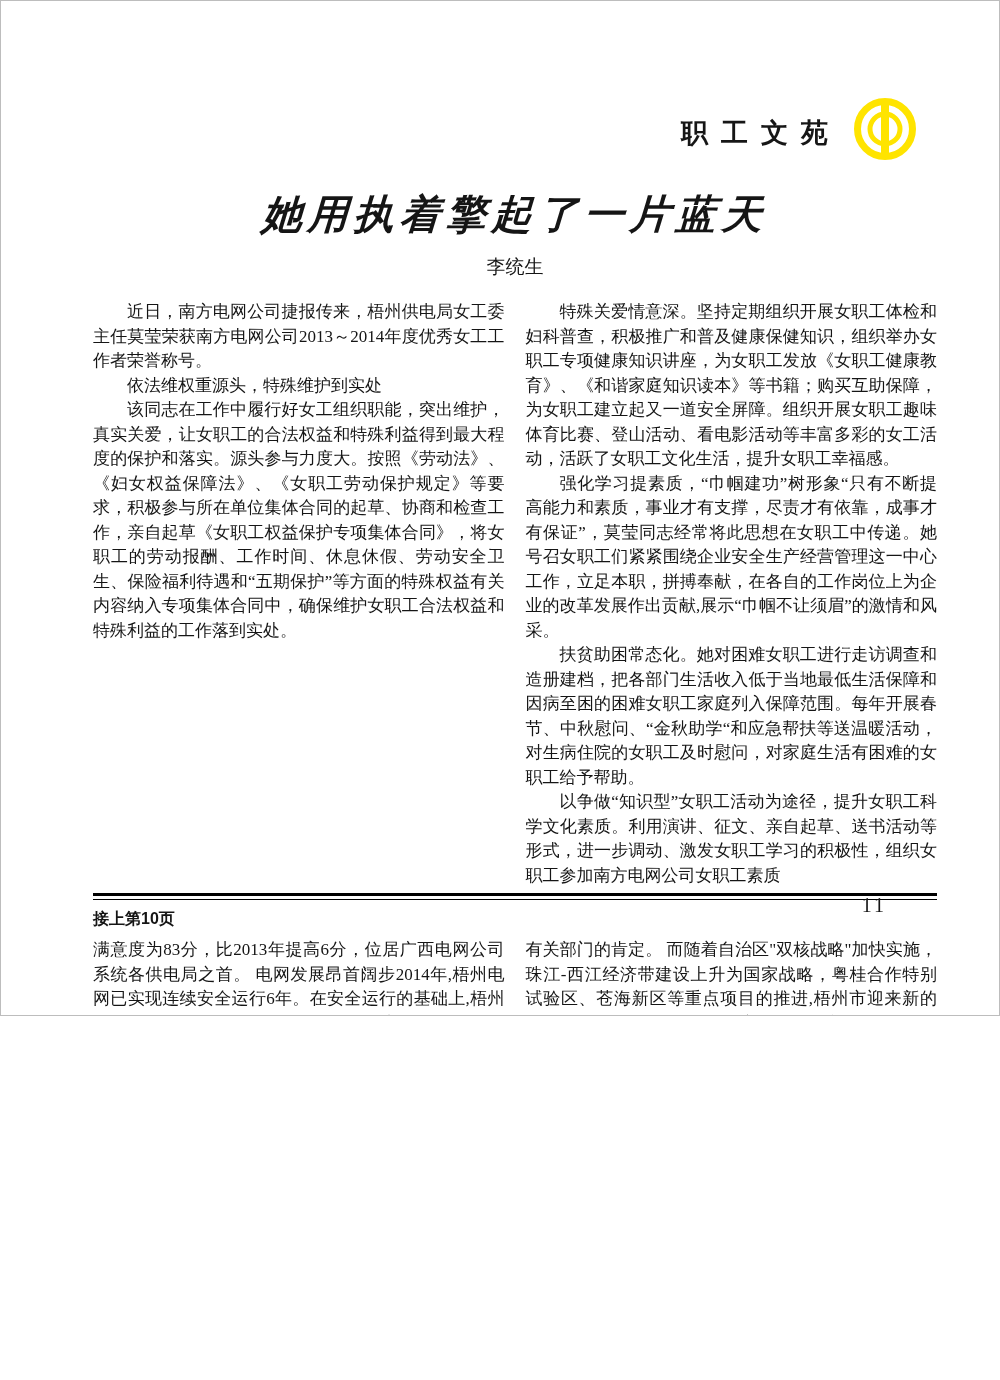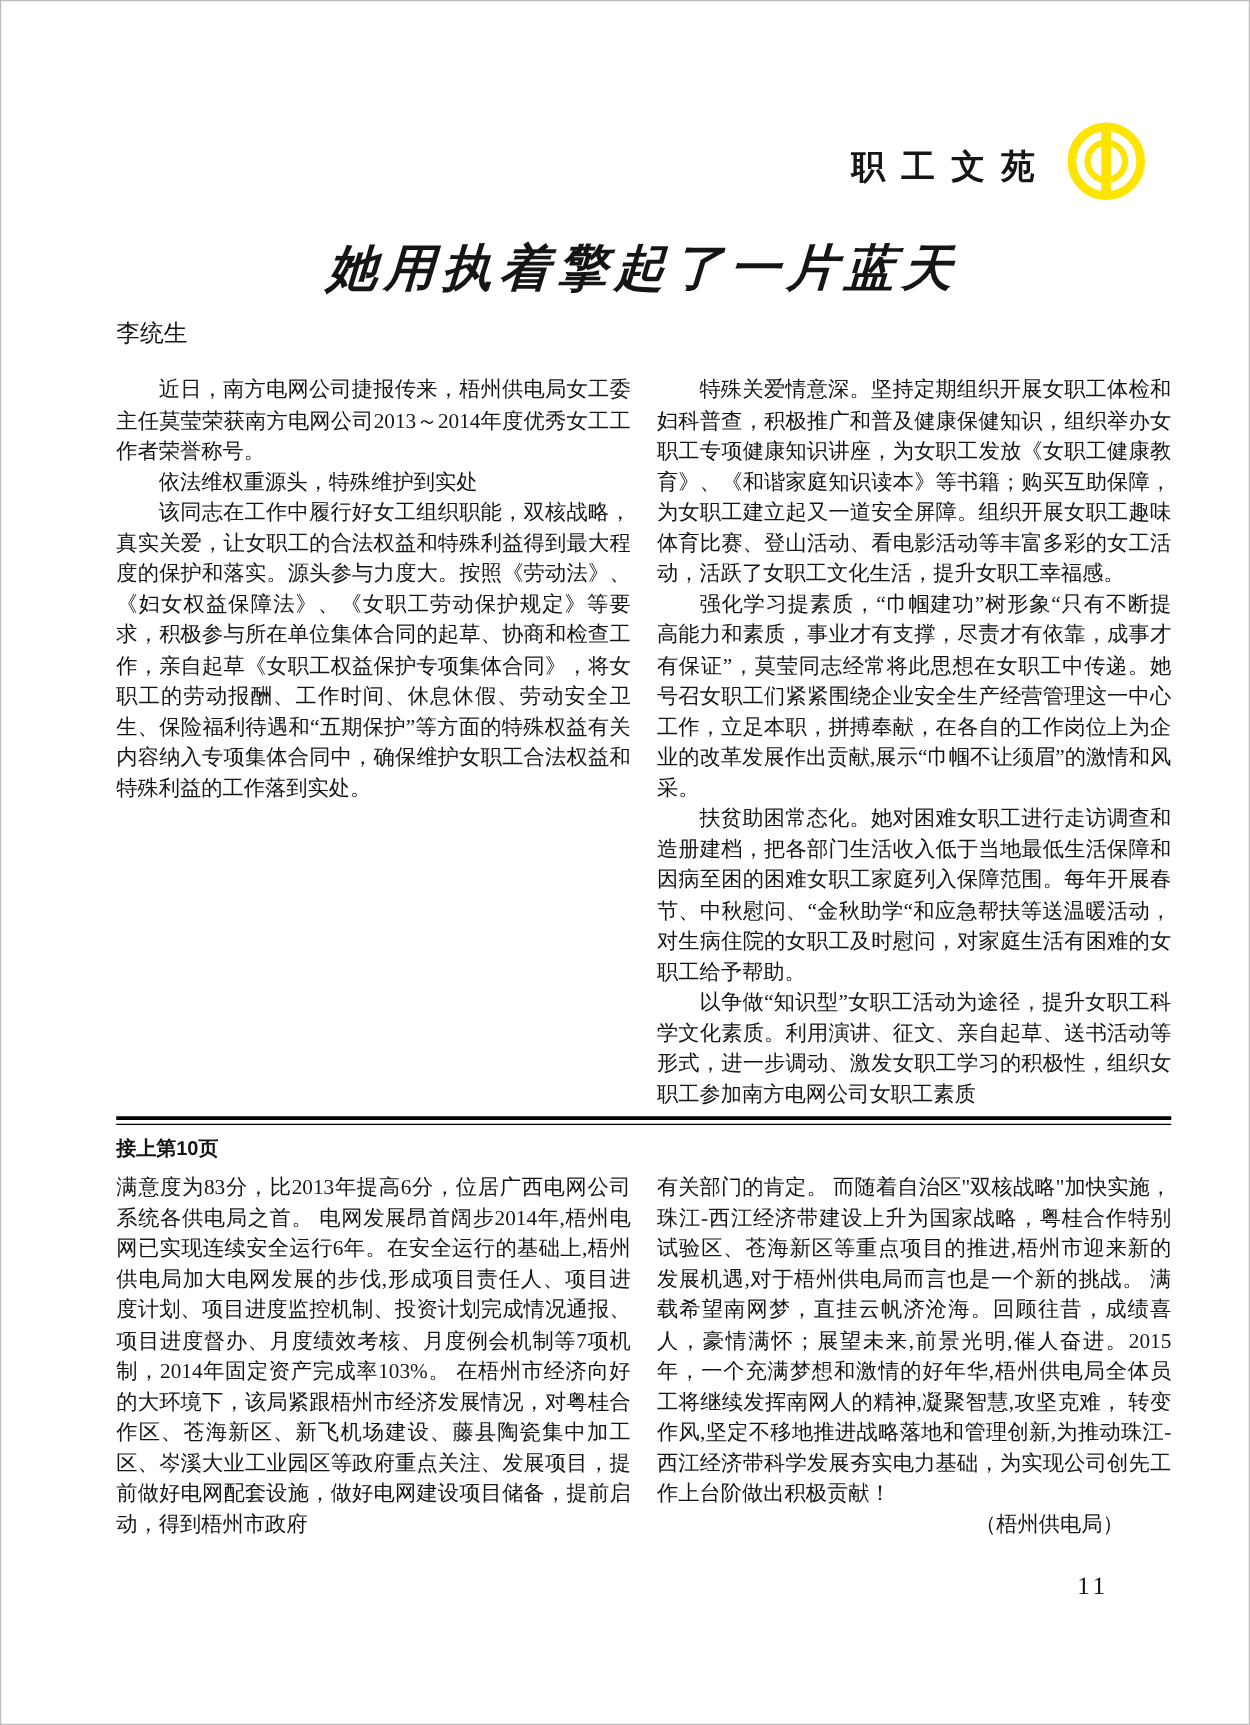--- a/index.html
+++ b/index.html
@@ -1,18 +1,18 @@
 <!DOCTYPE html>
 <html><head>
 <meta charset="utf-8">
 <style>
   html,body{margin:0;padding:0;background:#fff;}
   .page{
     position:relative;
-    width:1000px;height:1380px;
+    width:1000px;height:1016px;
     background:#ffffff;
     border:1px solid #bdbdbd;
     box-sizing:border-box;
     font-family:"Liberation Serif","DejaVu Serif",serif;
     color:#151515;
     overflow:hidden;
   }
   .content{padding:0 62px 0 92px;}
   
   .header-row{
@@ -28,21 +28,21 @@
   
   .main-title{
     text-align:center;
     font-size:40px;font-weight:900;
     letter-spacing:6px;
     margin-top:26px;
     font-style:italic;
     transform:skewX(-3deg);
   }
   .author{
-    font-size:19px;margin-top:12px;
+    text-align:center;font-size:19px;margin-top:12px;
     font-family:"Liberation Sans","DejaVu Sans",sans-serif;
   }
   
   .two-col{display:flex;gap:21px;margin-top:20px;}
   .col{flex:1;text-align:justify;font-size:17px;line-height:24.5px;}
   .col p{margin:0;text-indent:2em;}
   .col p.no-indent{text-indent:0;}
   
   .rule{
     margin-top:5px;
@@ -84,21 +84,21 @@
 
   <div class="content">
 
     <div class="main-title">她用执着擎起了一片蓝天</div>
     <div class="author">李统生</div>
 
     <div class="two-col">
       <div class="col">
         <p>近日，南方电网公司捷报传来，梧州供电局女工委主任莫莹荣获南方电网公司2013～2014年度优秀女工工作者荣誉称号。</p>
         <p>依法维权重源头，特殊维护到实处</p>
-        <p>该同志在工作中履行好女工组织职能，双核战略，真实关爱，让女职工的合法权益和特殊利益得到最大程度的保护和落实。源头参与力度大。按照《劳动法》、《妇女权益保障法》、《女职工劳动保护规定》等要求，积极参与所在单位集体合同的起草、协商和检查工作，亲自起草《女职工权益保护专项集体合同》，将女职工的劳动报酬、工作时间、休息休假、劳动安全卫生、保险福利待遇和“五期保护”等方面的特殊权益有关内容纳入专项集体合同中，确保维护女职工合法权益和特殊利益的工作落到实处。</p>
+        <p>该同志在工作中履行好女工组织职能，突出维护，真实关爱，让女职工的合法权益和特殊利益得到最大程度的保护和落实。源头参与力度大。按照《劳动法》、《妇女权益保障法》、《女职工劳动保护规定》等要求，积极参与所在单位集体合同的起草、协商和检查工作，亲自起草《女职工权益保护专项集体合同》，将女职工的劳动报酬、工作时间、休息休假、劳动安全卫生、保险福利待遇和“五期保护”等方面的特殊权益有关内容纳入专项集体合同中，确保维护女职工合法权益和特殊利益的工作落到实处。</p>
       </div>
       <div class="col">
         <p>特殊关爱情意深。坚持定期组织开展女职工体检和妇科普查，积极推广和普及健康保健知识，组织举办女职工专项健康知识讲座，为女职工发放《女职工健康教育》、《和谐家庭知识读本》等书籍；购买互助保障，为女职工建立起又一道安全屏障。组织开展女职工趣味体育比赛、登山活动、看电影活动等丰富多彩的女工活动，活跃了女职工文化生活，提升女职工幸福感。</p>
         <p>强化学习提素质，“巾帼建功”树形象“只有不断提高能力和素质，事业才有支撑，尽责才有依靠，成事才有保证”，莫莹同志经常将此思想在女职工中传递。她号召女职工们紧紧围绕企业安全生产经营管理这一中心工作，立足本职，拼搏奉献，在各自的工作岗位上为企业的改革发展作出贡献,展示“巾帼不让须眉”的激情和风采。</p>
         <p>扶贫助困常态化。她对困难女职工进行走访调查和造册建档，把各部门生活收入低于当地最低生活保障和因病至困的困难女职工家庭列入保障范围。每年开展春节、中秋慰问、“金秋助学“和应急帮扶等送温暖活动，对生病住院的女职工及时慰问，对家庭生活有困难的女职工给予帮助。</p>
         <p>以争做“知识型”女职工活动为途径，提升女职工科学文化素质。利用演讲、征文、亲自起草、送书活动等形式，进一步调动、激发女职工学习的积极性，组织女职工参加南方电网公司女职工素质</p>
       </div>
     </div>
 
     <div class="rule"></div>

